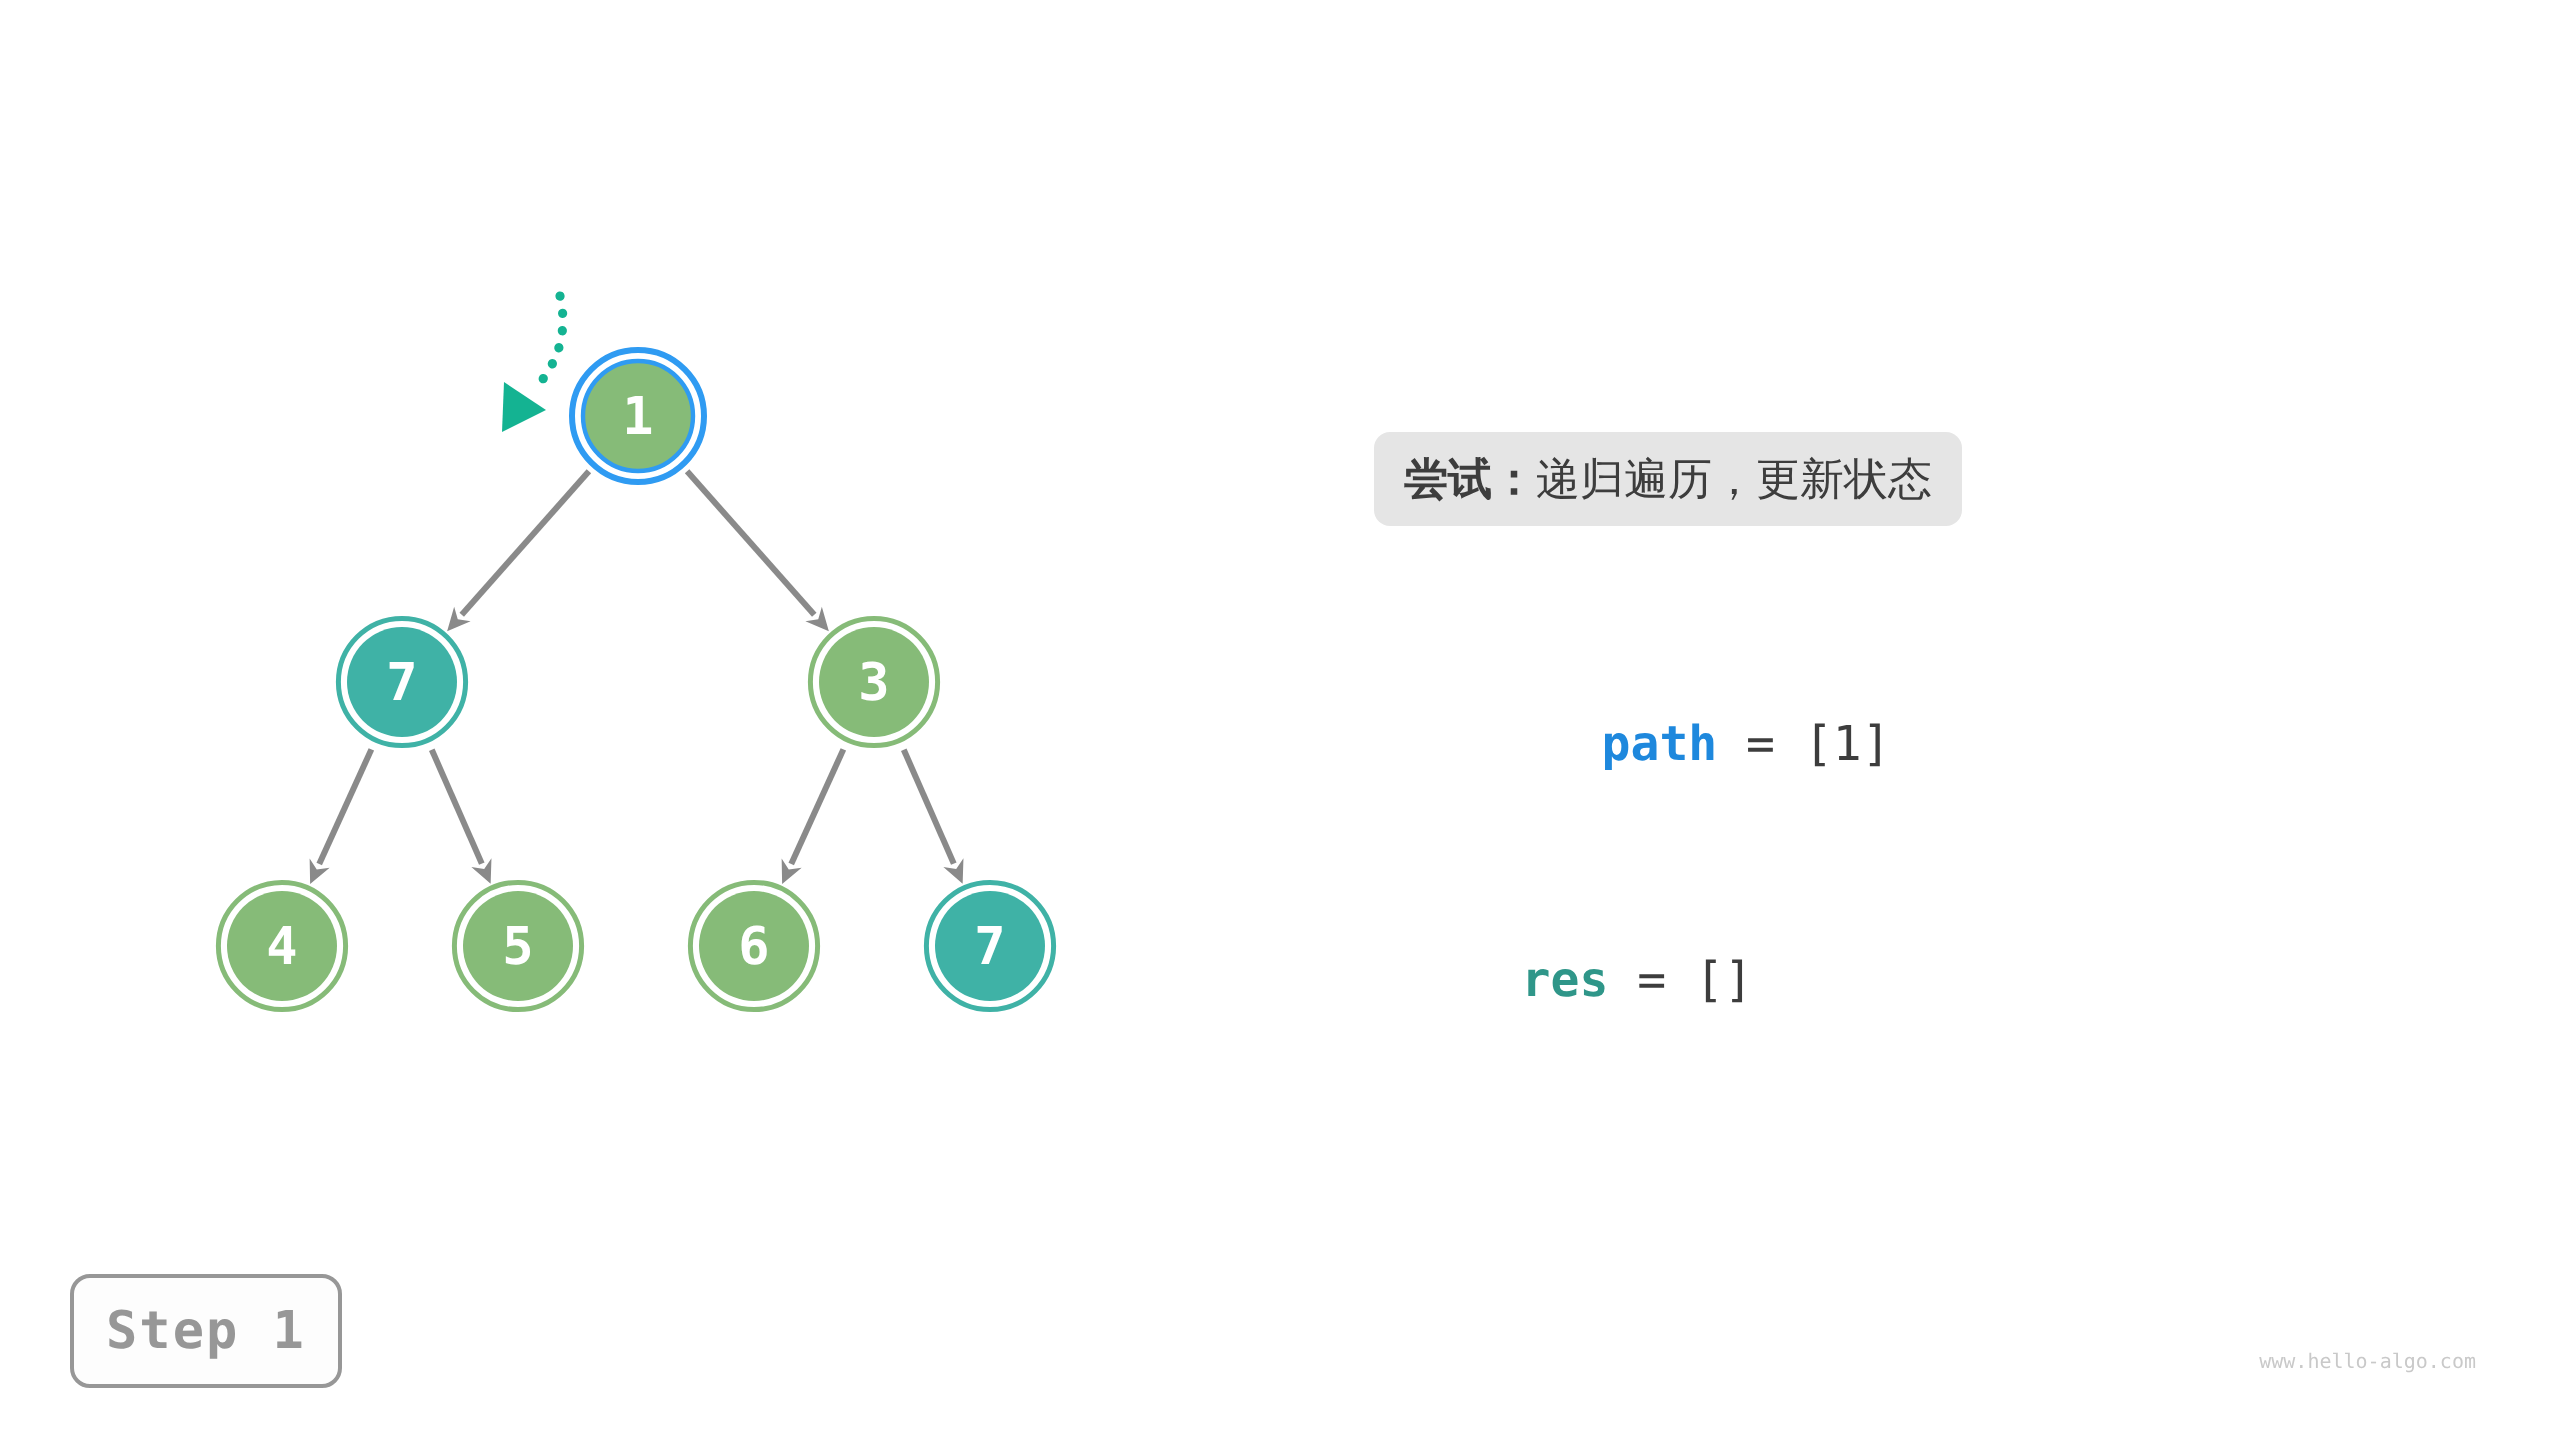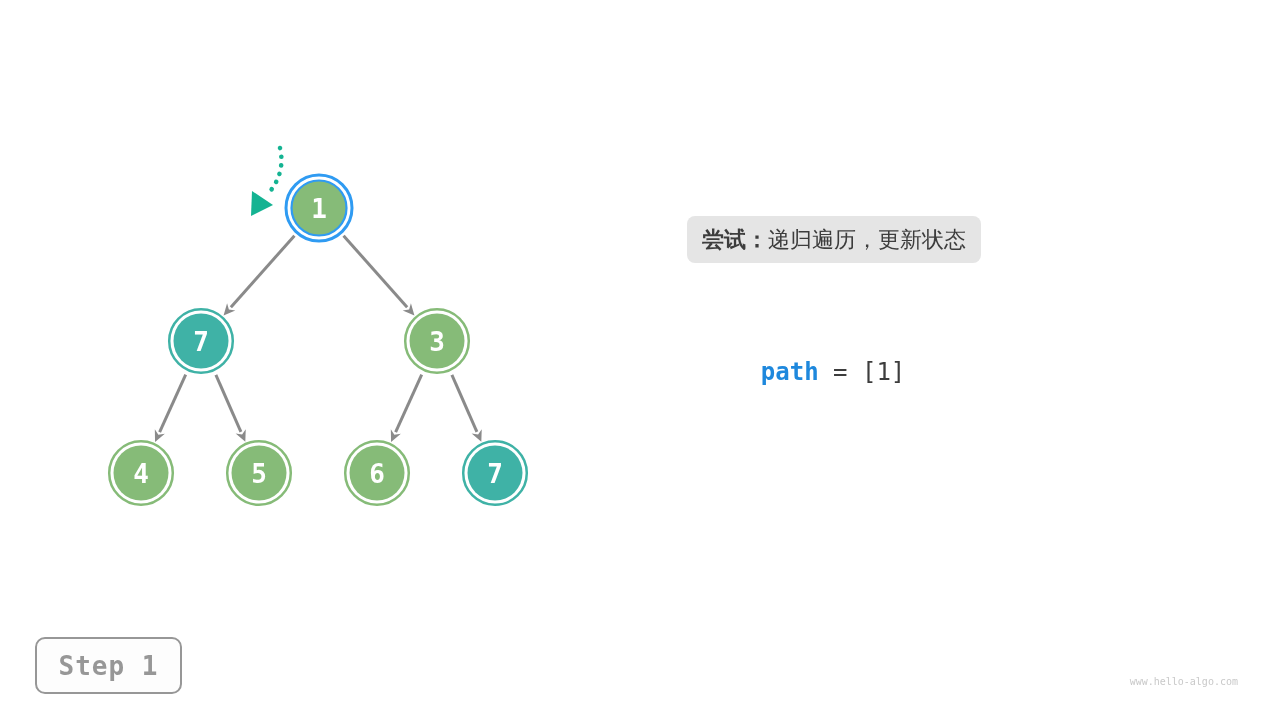--- a/index.html
+++ b/index.html
@@ -21,26 +21,26 @@
   }
   .cjk-label{font-weight:bold;}
   .code-line{
     position:absolute;left:703px;white-space:pre;
     font-family:"DejaVu Sans Mono",monospace;font-size:24px;line-height:28px;
     color:#3d3d3d;
   }
   .path-line{top:330px;}
   .res-line{top:448px;}
   .var{font-weight:bold;}
-  .path-var{color:#1e88dd;}
+  .path-var{color:#1e88dd;margin-left:40px;}
   .res-var{color:#2f9689;}
   .code-rest{white-space:pre;}
 
   .step-box{
-    position:absolute;left:35px;top:637px;width:147px;height:57px;
+    position:absolute;left:35px;top:637px;width:136px;height:57px;
     border:2.5px solid #979797;border-radius:10px;background:#fdfdfd;
     display:flex;align-items:center;justify-content:center;box-sizing:border-box;
     font-family:"DejaVu Sans Mono",monospace;font-size:26px;font-weight:bold;
     color:#979797;letter-spacing:1px;
   }
   .watermark{
     position:absolute;right:42px;top:676px;
     font-family:"DejaVu Sans Mono",monospace;font-size:10px;color:#c9c9c9;margin-left:13px;
   }
 </style>
@@ -108,20 +108,23 @@
 
   <div class="callout">
     <span class="cjk-label">尝试：</span><span class="cjk-text">递归遍历，更新状态</span>
   </div>
 
 
   <div class="code-line path-line">
     <span class="var path-var">path</span><span class="code-rest"> = [1]</span>
   </div>
 
+  <div class="code-line res-line">
+    <span class="var res-var">res</span><span class="code-rest"> = []</span>
+  </div>
 
   <div class="step-box">
     <span>Step 1</span>
   </div>
 
   <div class="watermark">www.hello-algo.com</div>
 
 </div>
 
 </body></html>

